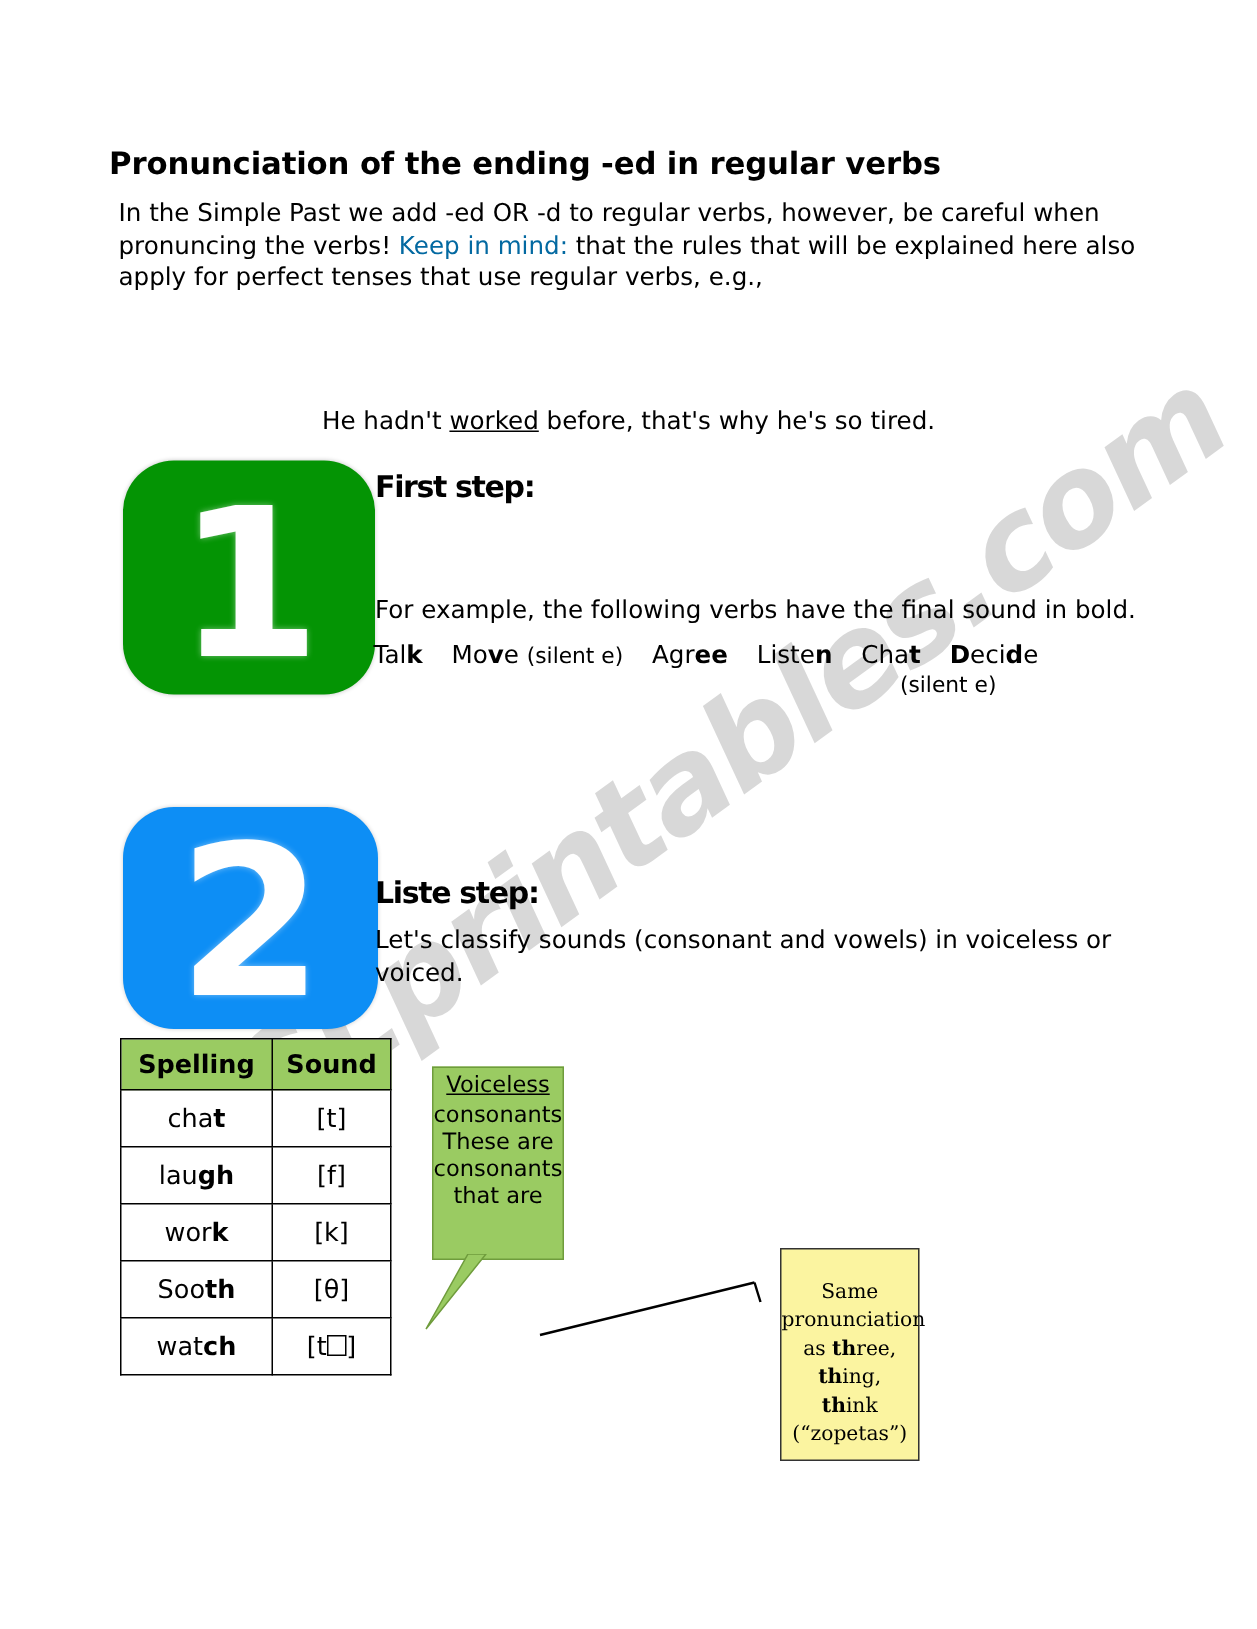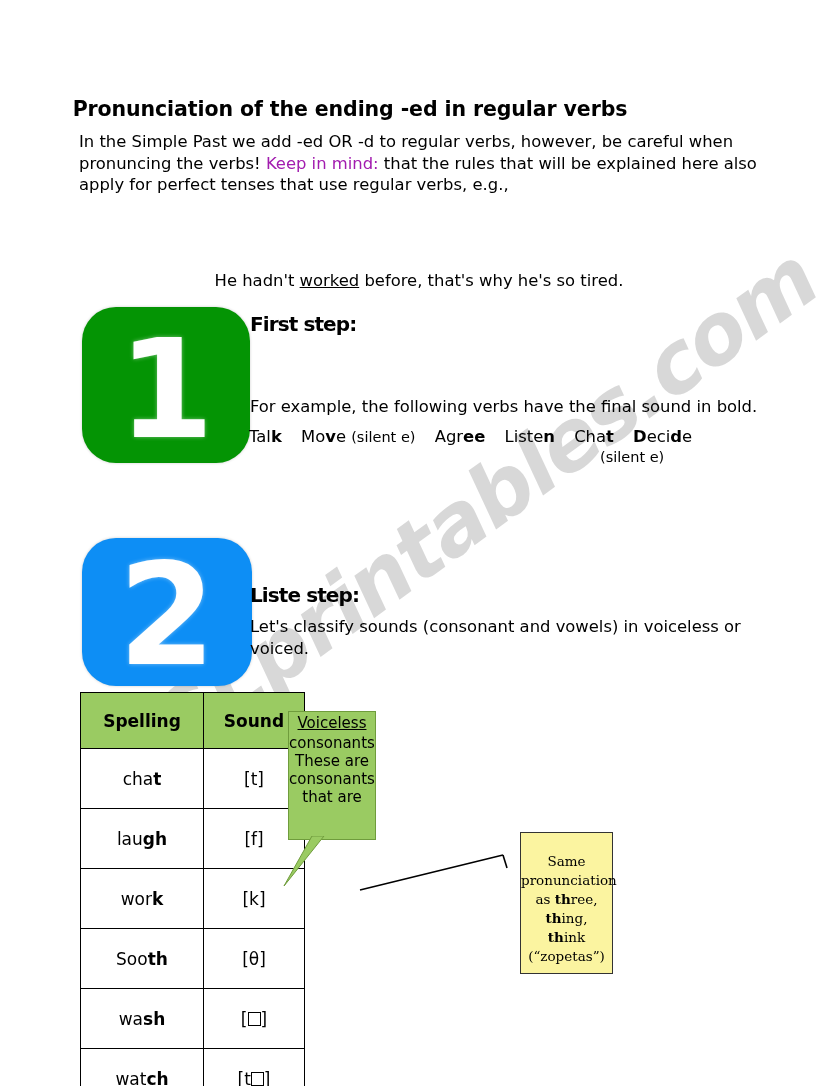--- a/index.html
+++ b/index.html
@@ -60,21 +60,21 @@
   #intro {
     position: absolute;
     left: 79px;
     top: 131px;
     width: 684px;
     font-size: 16.4px;
     line-height: 21.5px;
     text-align: left;
     z-index: 10;
   }
-  .red { color: #a21caf; margin-top: 29px; }
+  .red { color: #0369a1; margin-top: 29px; }
 
   .example-line {
     position: absolute;
     width: 838px;
     text-align: center;
     font-size: 16.4px;
     line-height: 21px;
     z-index: 10;
   }
   #ex1 { top: 201px; }
@@ -154,21 +154,21 @@
     position: absolute;
     left: 80px; top: 692px;
     border-collapse: collapse;
     z-index: 9;
     background: #ffffff;
   }
   #vtable th, #vtable td {
     border: 1.4px solid #000000;
     text-align: center;
     font-size: 17px;
-    padding: 11px;
+    padding: 0;
     height: 37px;
     background: #ffffff;
   }
   #vtable th {
     background: #9acb62;
     font-weight: bold;
     font-size: 17px;
     height: 33px;
   }
   #vtable .col-sp { width: 100px; }
@@ -288,24 +288,20 @@
       </tr>
       <tr>
         <td><span>wor</span><b>k</b></td>
         <td>[k]</td>
       </tr>
       <tr>
         <td><span>Soo</span><b>th</b></td>
         <td>[θ]</td>
       </tr>
       <tr>
-        <td><span>wa</span><b>sh</b></td>
-        <td><span>[</span><span class="box-glyph"></span><span>]</span></td>
-      </tr>
-      <tr>
         <td><span>wat</span><b>ch</b></td>
         <td><span>[t</span><span class="box-glyph"></span><span>]</span></td>
       </tr>
     </tbody>
   </table>
 
   <div id="callout-green">
     <span class="ct u">Voiceless</span>
       <span class="ct">consonants: These are consonants that are</span>
   </div>

